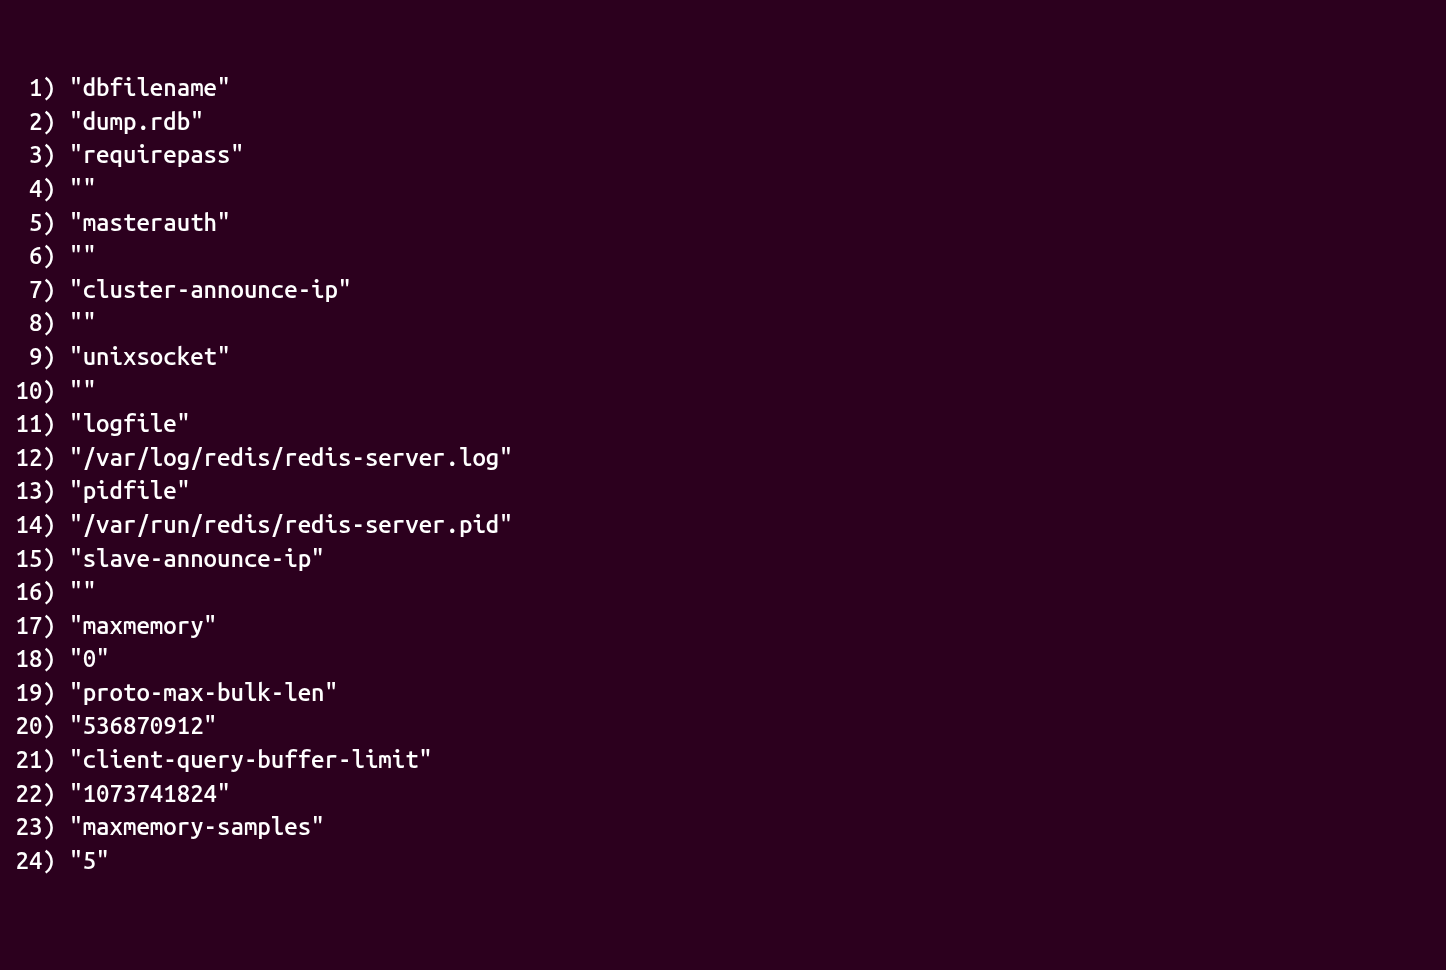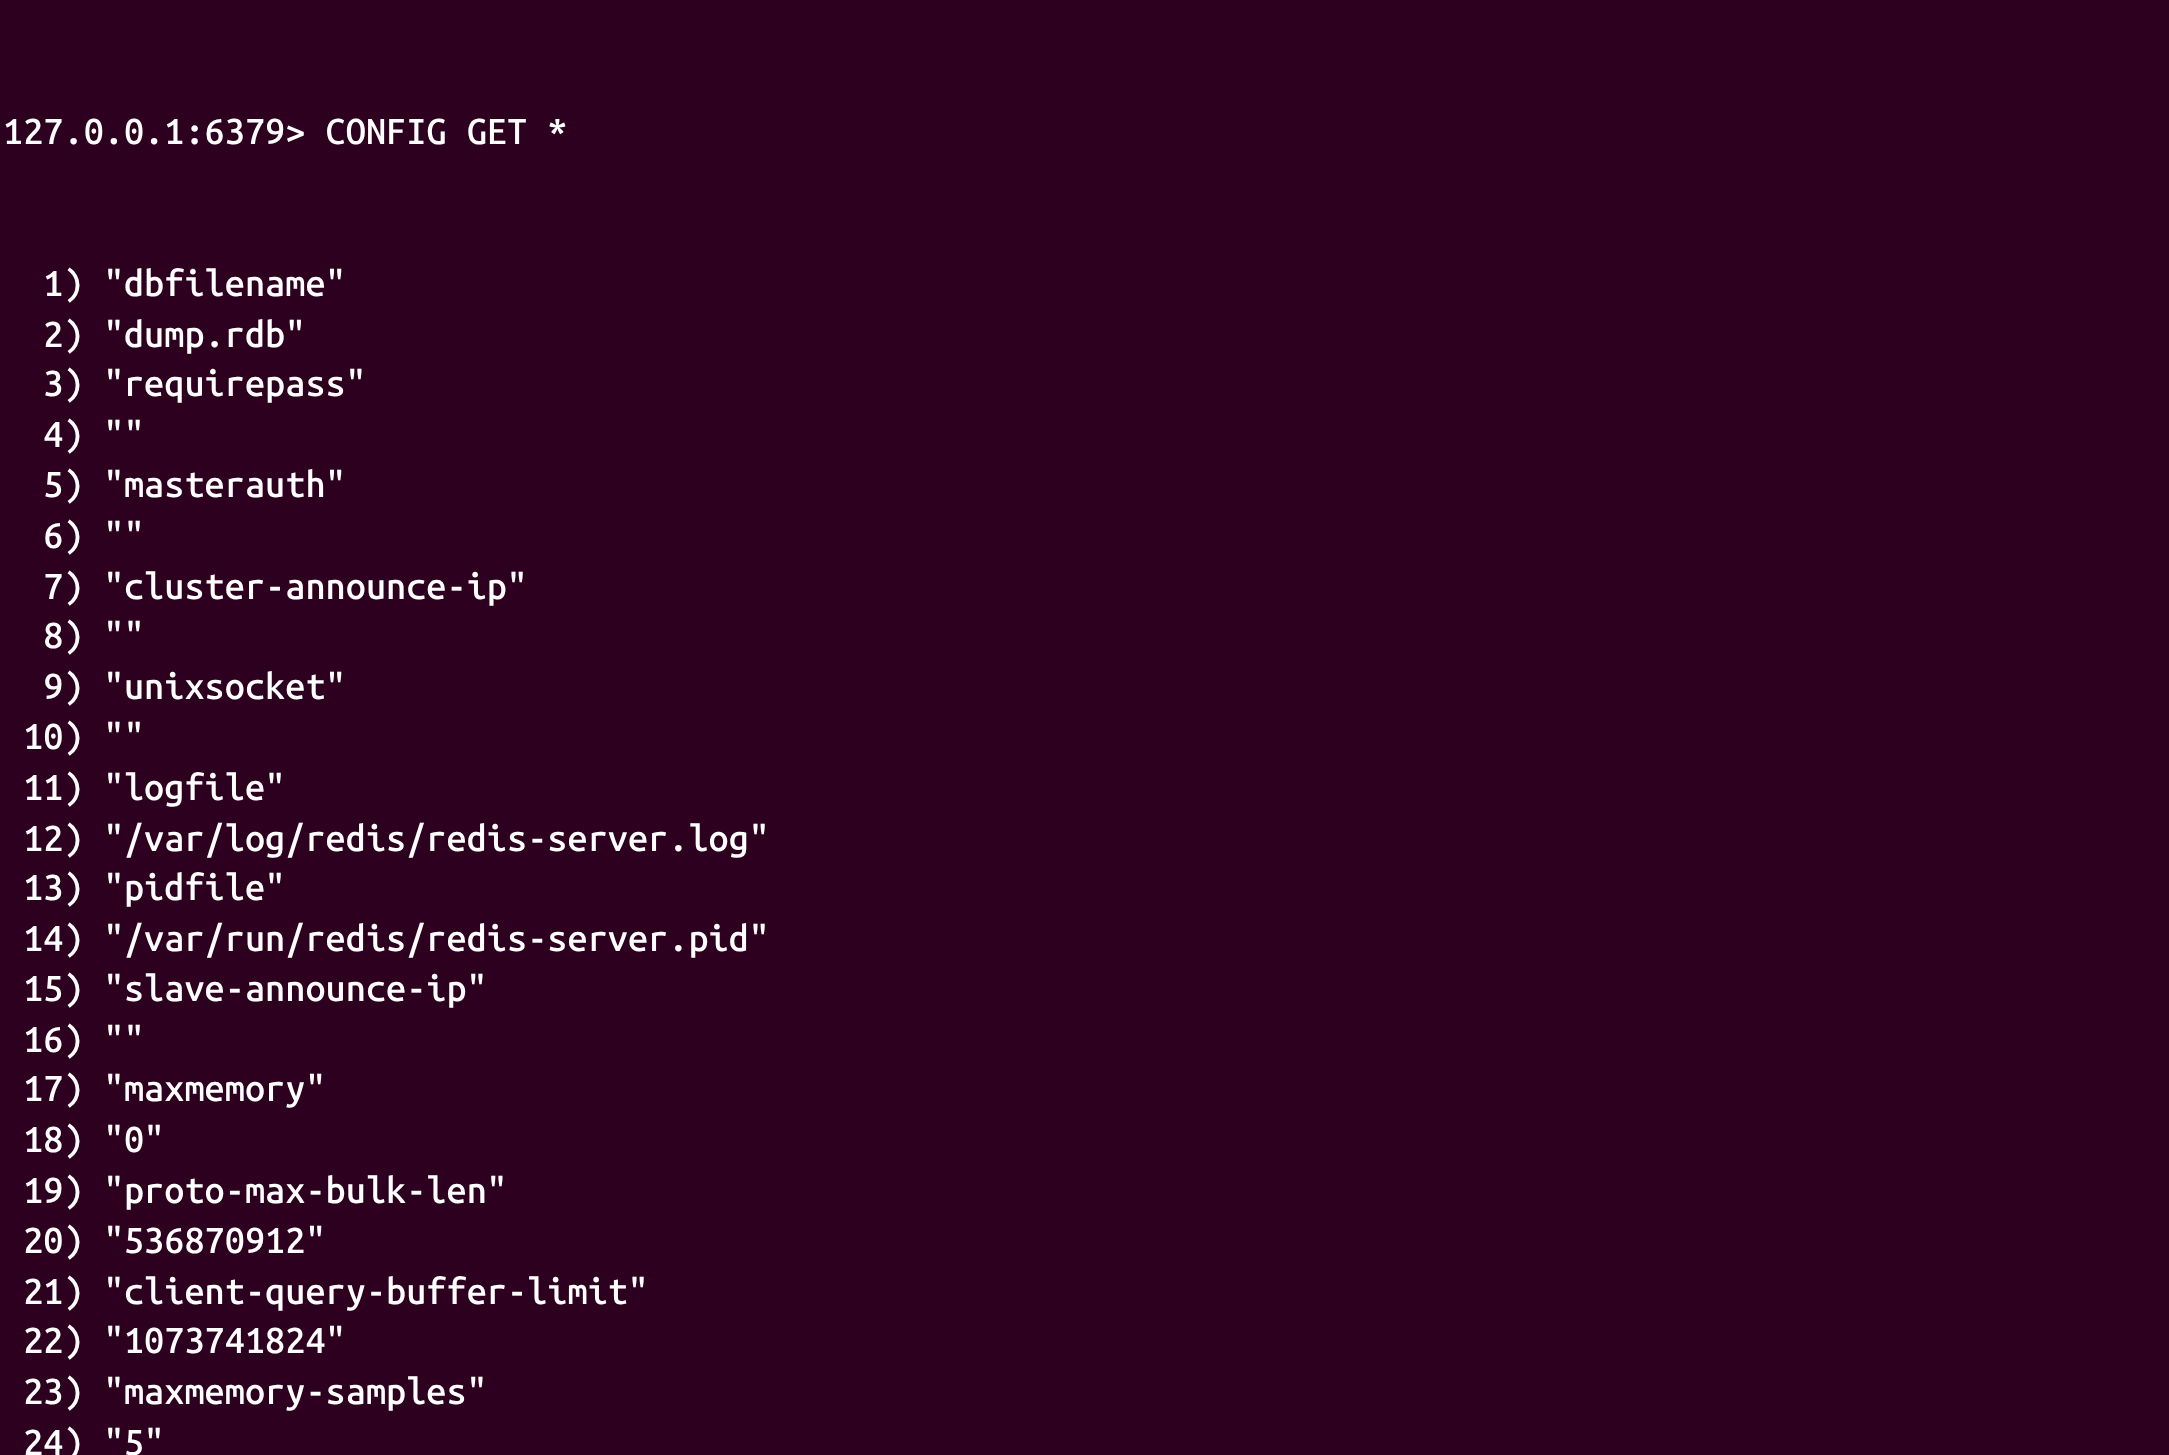--- a/index.html
+++ b/index.html
@@ -23,15 +23,14 @@
       padding: 0 2px;
     }
     .output-line {
       padding: 0 2px;
     }
   </style>
 </head>
 <body>
 
 <div class="terminal">
-  <div class="prompt-line"><span>127.0.0.1:6379&gt; </span><span>CONFIG GET *</span></div>
   <div><div class="output-line">  1) "dbfilename"</div><div class="output-line">  2) "dump.rdb"</div><div class="output-line">  3) "requirepass"</div><div class="output-line">  4) ""</div><div class="output-line">  5) "masterauth"</div><div class="output-line">  6) ""</div><div class="output-line">  7) "cluster-announce-ip"</div><div class="output-line">  8) ""</div><div class="output-line">  9) "unixsocket"</div><div class="output-line"> 10) ""</div><div class="output-line"> 11) "logfile"</div><div class="output-line"> 12) "/var/log/redis/redis-server.log"</div><div class="output-line"> 13) "pidfile"</div><div class="output-line"> 14) "/var/run/redis/redis-server.pid"</div><div class="output-line"> 15) "slave-announce-ip"</div><div class="output-line"> 16) ""</div><div class="output-line"> 17) "maxmemory"</div><div class="output-line"> 18) "0"</div><div class="output-line"> 19) "proto-max-bulk-len"</div><div class="output-line"> 20) "536870912"</div><div class="output-line"> 21) "client-query-buffer-limit"</div><div class="output-line"> 22) "1073741824"</div><div class="output-line"> 23) "maxmemory-samples"</div><div class="output-line"> 24) "5"</div></div>
 </div>
 
 </body></html>

